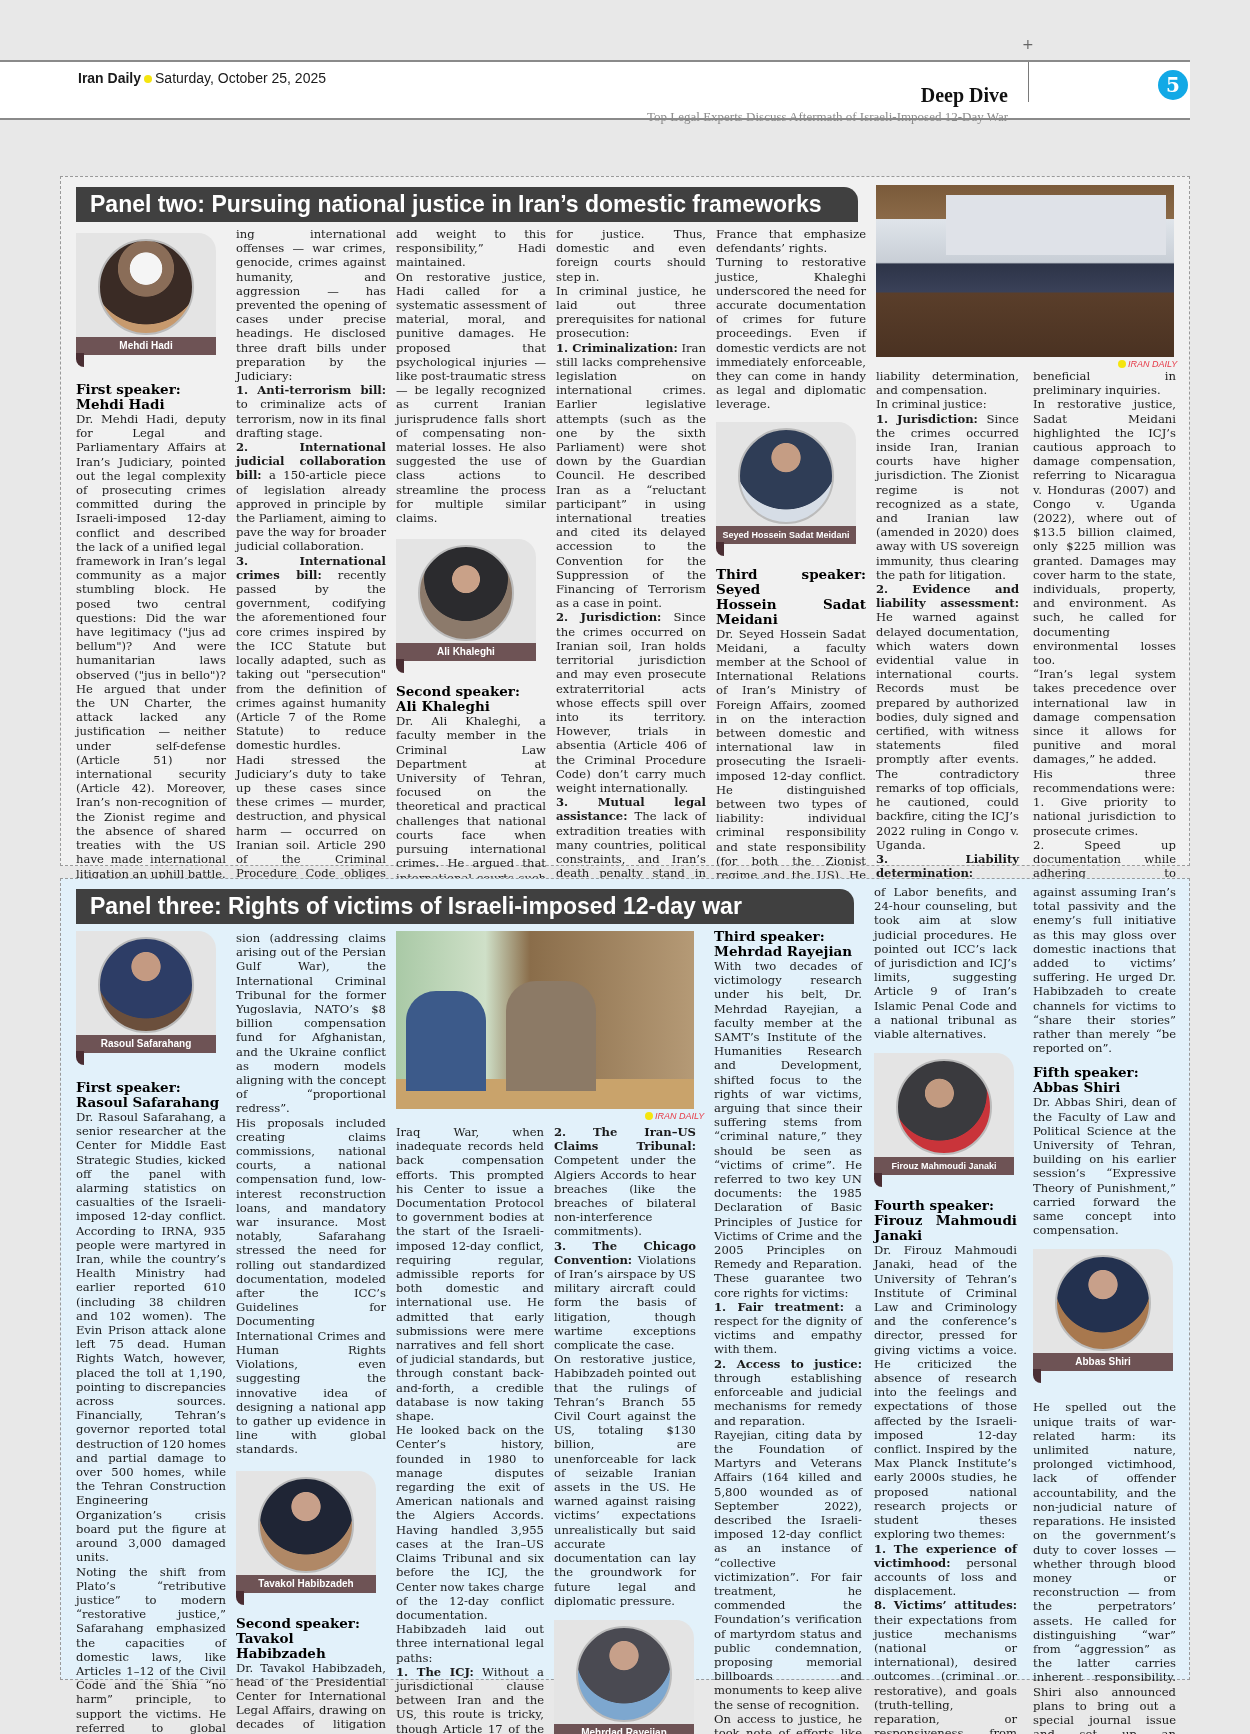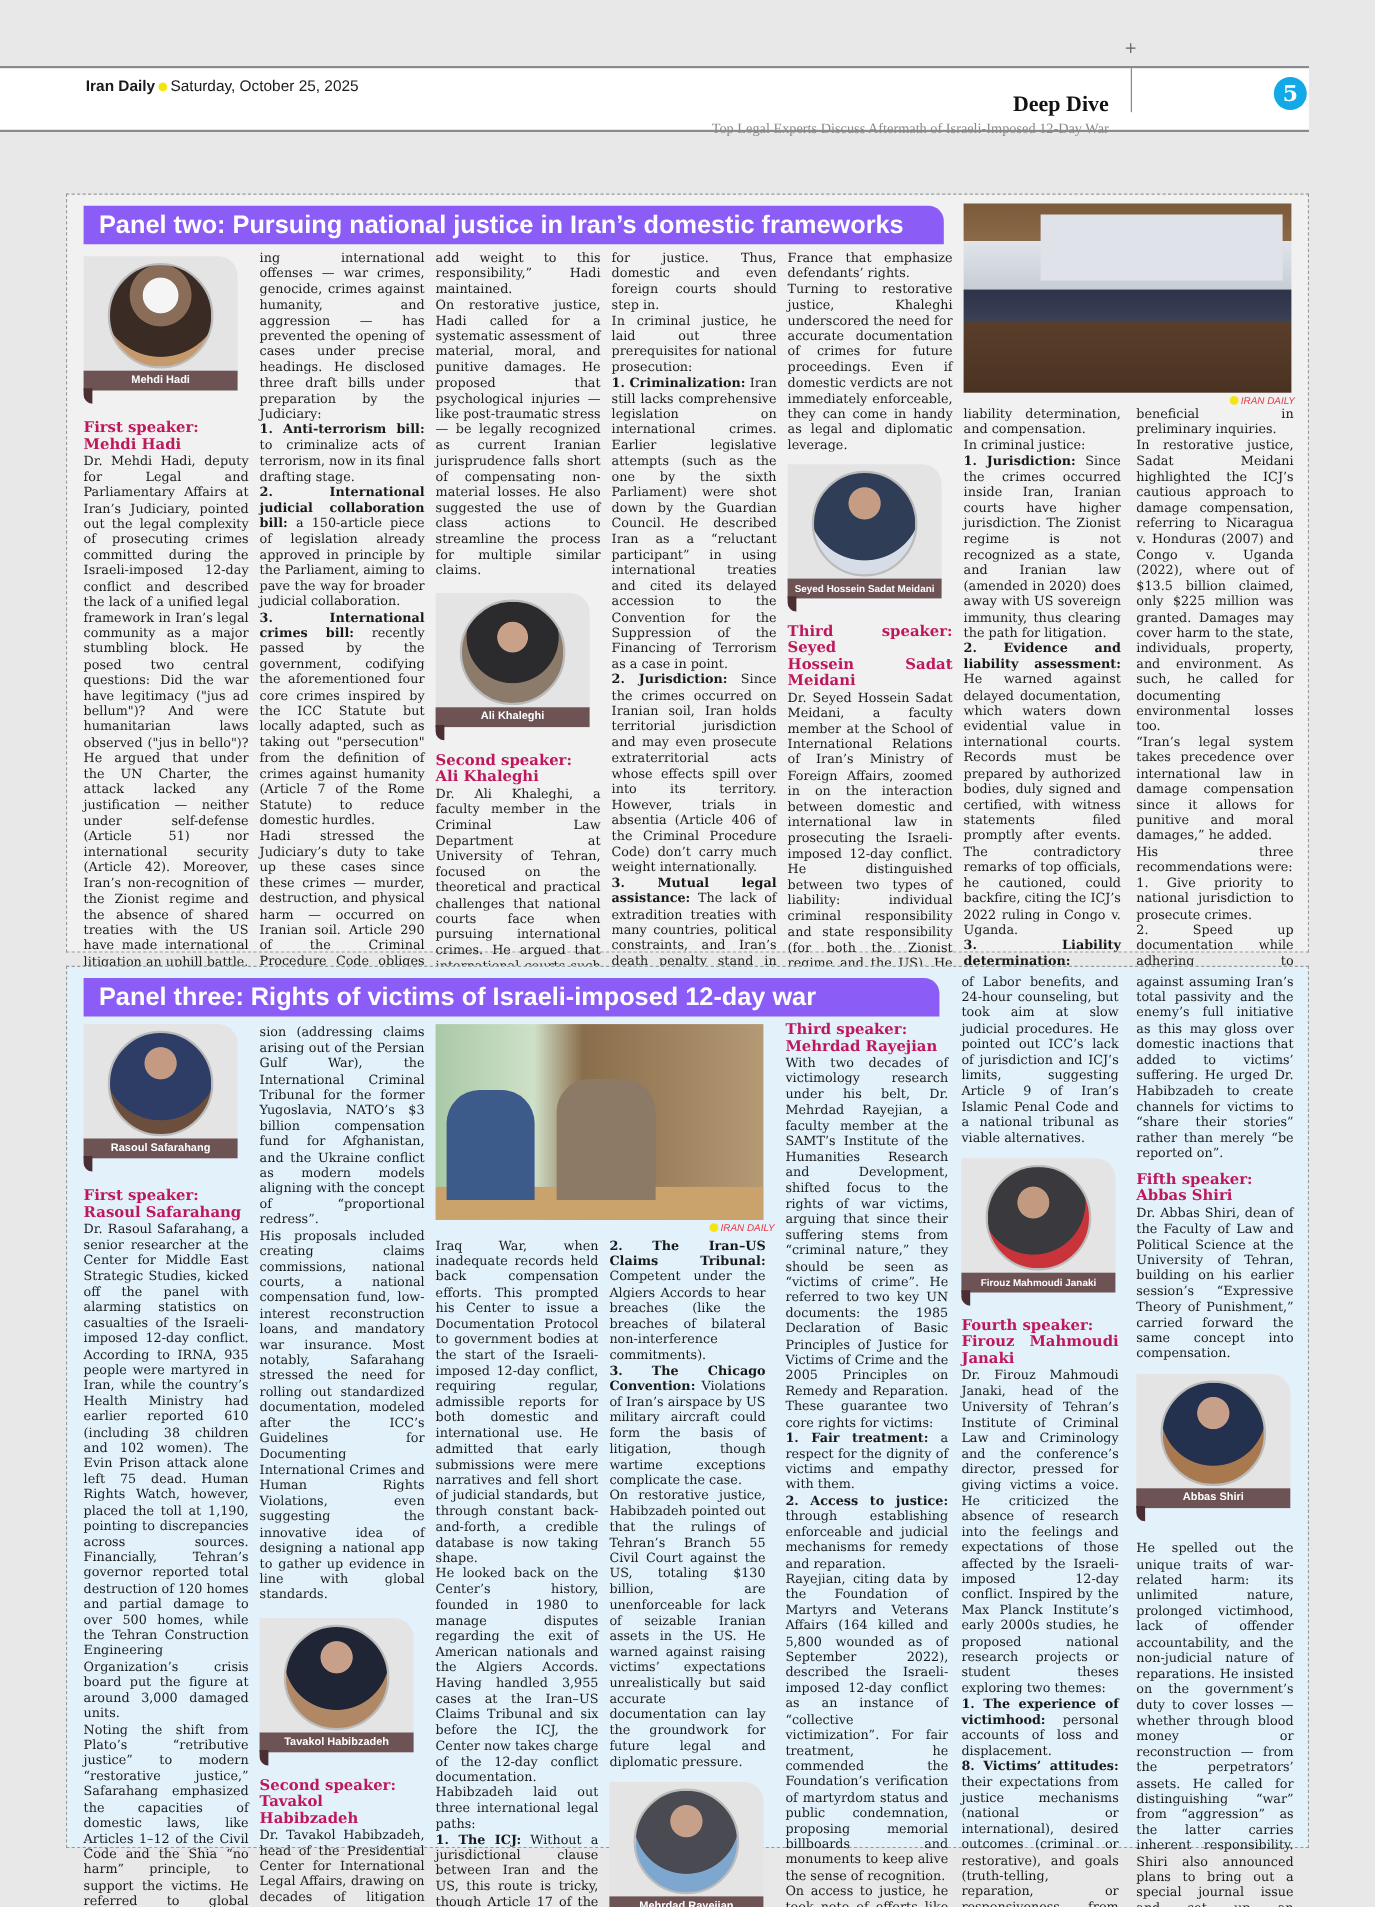--- a/index.html
+++ b/index.html
@@ -20,27 +20,27 @@
   .mast-vline { position: absolute; left: 1028px; top: 0; width: 1px; height: 40px; background: #7a7a7a; }
   .mast-cross { position: absolute; left: 1022px; top: 36px; color: #666; font-family: "DejaVu Sans", sans-serif; font-size: 14px; }
   .page-num { position: absolute; left: 1158px; top: 70px; width: 30px; height: 30px; border-radius: 50%;
               background: #12a9e6; color: #fff; font-family: "DejaVu Serif", serif; font-weight: bold; font-size: 20px;
               text-align: center; line-height: 30px; }
 
   
   .panel { position: absolute; border: 1px dashed #9a9a9a; }
   .panel.two { left: 60px; top: 176px; width: 1130px; height: 690px; background: #f1f1f1; }
   .panel.three { left: 60px; top: 878px; width: 1130px; height: 802px; background: #e2f1fa; }
-  .panel-title { position: absolute; height: 35px; background: #8b5cf6; color: #fff;
+  .panel-title { position: absolute; height: 35px; background: #404040; color: #fff;
                  font-family: "Liberation Sans", sans-serif; font-weight: bold; font-size: 23px; line-height: 35px;
                  padding-left: 14px; border-top-right-radius: 14px; }
   .col { position: absolute; font-size: 11.6px; line-height: 14.2px; text-align: justify; hyphens: auto; }
   .col p { margin: 0; }
   .col b { font-weight: bold; margin-top: 12px; }
-  .spk-head { color: #be185d; font-weight: bold; font-size: 13.5px; line-height: 15px; }
+  .spk-head { color: #000000; font-weight: bold; font-size: 13.5px; line-height: 15px; }
 
   .portrait { position: relative; width: 140px; height: 145px; }
   .portrait .bg { position: absolute; left: 0; top: 0; width: 140px; height: 110px; background: #e4e4e4;
                   border-top-right-radius: 18px; }
   .portrait .circle { position: absolute; left: 22px; top: 6px; width: 96px; height: 96px; border-radius: 50%;
                       border: 2px solid #bbb; overflow: hidden; }
   .portrait .ribbon { position: absolute; left: 0; top: 104px; width: 140px; height: 18px; background: #6e5355;
                       color: #fff; font-family: "Liberation Sans", sans-serif; font-weight: bold; font-size: 10px;
                       text-align: center; line-height: 18px; }
   .portrait .fold { position: absolute; left: 0; top: 120px; width: 8px; height: 14px; background: #4a2e33;
@@ -168,21 +168,21 @@
     </div>
     <div class="spk-head" style="margin-top:4px">
         <div>First speaker:</div>
         <div>Rasoul Safarahang</div>
       </div>
     <p>Dr. Rasoul Safarahang, a senior researcher at the Center for Middle East Strategic Studies, kicked off the panel with alarming statistics on casualties of the Israeli-imposed 12-day conflict. According to IRNA, 935 people were martyred in Iran, while the country’s Health Ministry had earlier reported 610 (including 38 children and 102 women). The Evin Prison attack alone left 75 dead. Human Rights Watch, however, placed the toll at 1,190, pointing to discrepancies across sources. Financially, Tehran’s governor reported total destruction of 120 homes and partial damage to over 500 homes, while the Tehran Construction Engineering Organization’s crisis board put the figure at around 3,000 damaged units.</p>
     <p>Noting the shift from Plato’s “retributive justice” to modern “restorative justice,” Safarahang emphasized the capacities of domestic laws, like Articles 1–12 of the Civil Code and the Shia “no harm” principle, to support the victims. He referred to global precedents such as the UN Compensation Commis-</p>
   </div>
 
   <div class="col" style="left:175px;top:52px;width:150px;">
-    <p>sion (addressing claims arising out of the Persian Gulf War), the International Criminal Tribunal for the former Yugoslavia, NATO’s $3 billion compensation fund for Afghanistan, and the Ukraine conflict as modern models aligning with the concept of “proportional redress”.</p>
+    <p>sion (addressing claims arising out of the Persian Gulf War), the International Criminal Tribunal for the former Yugoslavia, NATO’s $8 billion compensation fund for Afghanistan, and the Ukraine conflict as modern models aligning with the concept of “proportional redress”.</p>
     <p>His proposals included creating claims commissions, national courts, a national compensation fund, low-interest reconstruction loans, and mandatory war insurance. Most notably, Safarahang stressed the need for rolling out standardized documentation, modeled after the ICC’s Guidelines for Documenting International Crimes and Human Rights Violations, even suggesting the innovative idea of designing a national app to gather up evidence in line with global standards.</p>
     <div class="portrait" style="margin-top:14px">
       <div class="bg"></div>
       <div class="circle" style="background:radial-gradient(circle at 50% 30%, #c8a08a 0 18%, #1f2535 19% 60%, #b08866 61%);"></div>
       <div class="ribbon">Tavakol Habibzadeh</div>
       <div class="fold"></div>
     </div>
     <div class="spk-head">
         <div>Second speaker:</div>
         <div>Tavakol Habibzadeh</div>

